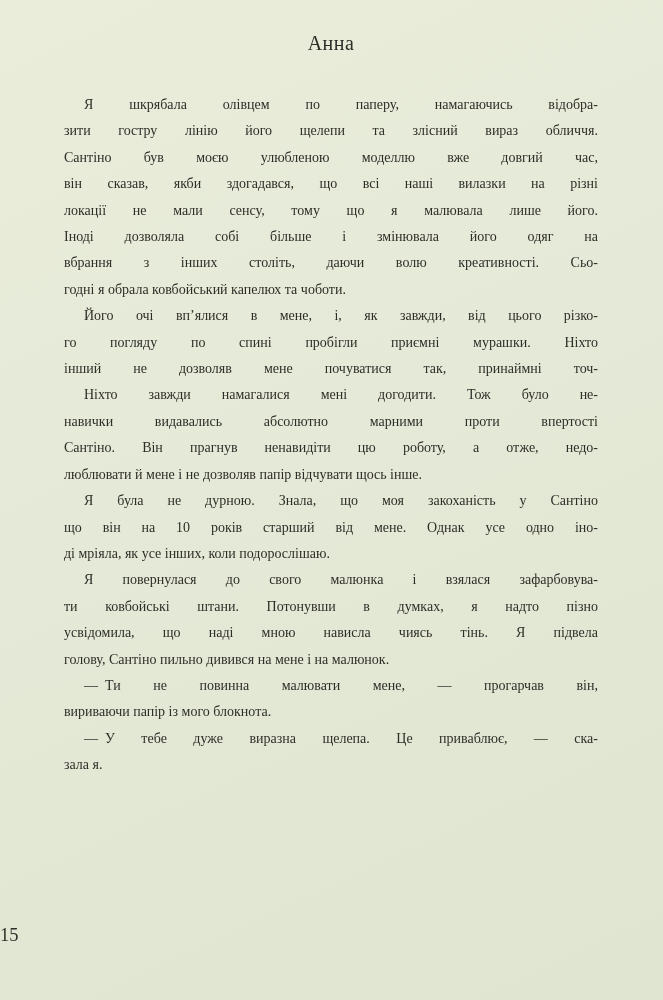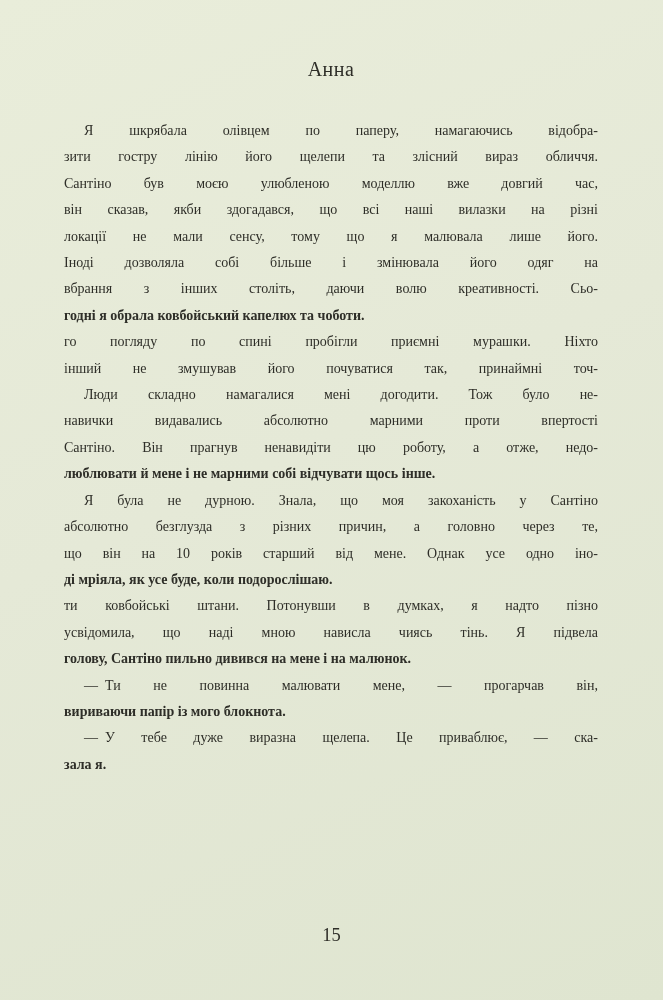--- a/index.html
+++ b/index.html
@@ -12,21 +12,21 @@
     overflow: hidden;
     background: var(--paper, #e5e9d7);
     font-family: "Liberation Serif", "DejaVu Serif", serif;
     color: var(--ink, #2e2e28);
   }
   .page {
     position: relative;
     width: 663px;
     height: 1000px;
     box-sizing: border-box;
-    padding: 58px 65px 0 64px;
+    padding: 32px 65px 0 64px;
     background: linear-gradient(155deg, #e9edda 0%, #e5e9d7 45%, #dfe5d0 100%);
   }
   .chapter-header {
     text-align: center;
     font-size: 20px;
     line-height: 22px;
     letter-spacing: 0.5px;
     margin-bottom: 38px;
   }
   .body-text {
@@ -36,32 +36,30 @@
     font-size: 14px;
     line-height: 26.4px;
     text-align: justify;
     text-align-last: justify;
     -moz-text-align-last: justify;
     white-space: normal;
     hyphens: none;
   }
   .line.last {
     text-align-last: left;
-    font-weight: bold;
     -moz-text-align-last: left;
   }
   .line.first {
     text-indent: 20px;
   }
   .folio {
     position: absolute;
     top: 924px;
     left: 0;
     width: 663px;
-    text-align: center;
     font-size: 18.5px;
     line-height: 22px;
   }
 </style>
 </head>
 <body style="--paper: #e5e9d7; --ink: #2e2e28;">
 
 <div class="page">
   <div class="chapter-header">Анна</div>
 
@@ -70,36 +68,37 @@
         <div class="line first">Я шкрябала олівцем по паперу, намагаючись відобра-</div>
         <div class="line">зити гостру лінію його щелепи та злісний вираз обличчя.</div>
         <div class="line">Сантіно був моєю улюбленою моделлю вже довгий час,</div>
         <div class="line">він сказав, якби здогадався, що всі наші вилазки на різні</div>
         <div class="line">локації не мали сенсу, тому що я малювала лише його.</div>
         <div class="line">Іноді дозволяла собі більше і змінювала його одяг на</div>
         <div class="line">вбрання з інших століть, даючи волю креативності. Сьо-</div>
         <div class="line last">годні я обрала ковбойський капелюх та чоботи.</div>
       </div>
       <div>
+        <div class="line first">Його очі вп’ялися в мене, і, як завжди, від цього різко-</div>
         <div class="line">го погляду по спині пробігли приємні мурашки. Ніхто</div>
-        <div class="line">інший не змушував його почуватися так, принаймні точ-</div>
+        <div class="line">інший не дозволяв мене почуватися так, принаймні точ-</div>
       </div>
       <div>
-        <div class="line first">Люди складно намагалися мені догодити. Тож було не-</div>
+        <div class="line first">Ніхто завжди намагалися мені догодити. Тож було не-</div>
         <div class="line">навички видавались абсолютно марними проти впертості</div>
         <div class="line">Сантіно. Він прагнув ненавидіти цю роботу, а отже, недо-</div>
-        <div class="line last">люблювати й мене і не марними собі відчувати щось інше.</div>
+        <div class="line last">люблювати й мене і не дозволяв папір відчувати щось інше.</div>
       </div>
       <div>
         <div class="line first">Я була не дурною. Знала, що моя закоханість у Сантіно</div>
-        <div class="line">абсолютно безглузда з різних причин, а головно через те,</div>
         <div class="line">що він на 10 років старший від мене. Однак усе одно іно-</div>
-        <div class="line last">ді мріяла, як усе буде, коли подорослішаю.</div>
+        <div class="line last">ді мріяла, як усе інших, коли подорослішаю.</div>
       </div>
       <div>
+        <div class="line first">Я повернулася до свого малюнка і взялася зафарбовува-</div>
         <div class="line">ти ковбойські штани. Потонувши в думках, я надто пізно</div>
         <div class="line">усвідомила, що наді мною нависла чиясь тінь. Я підвела</div>
         <div class="line last">голову, Сантіно пильно дивився на мене і на малюнок.</div>
       </div>
       <div>
         <div class="line first">— Ти не повинна малювати мене, — прогарчав він,</div>
         <div class="line last">вириваючи папір із мого блокнота.</div>
       </div>
       <div>
         <div class="line first">— У тебе дуже виразна щелепа. Це приваблює, — ска-</div>

